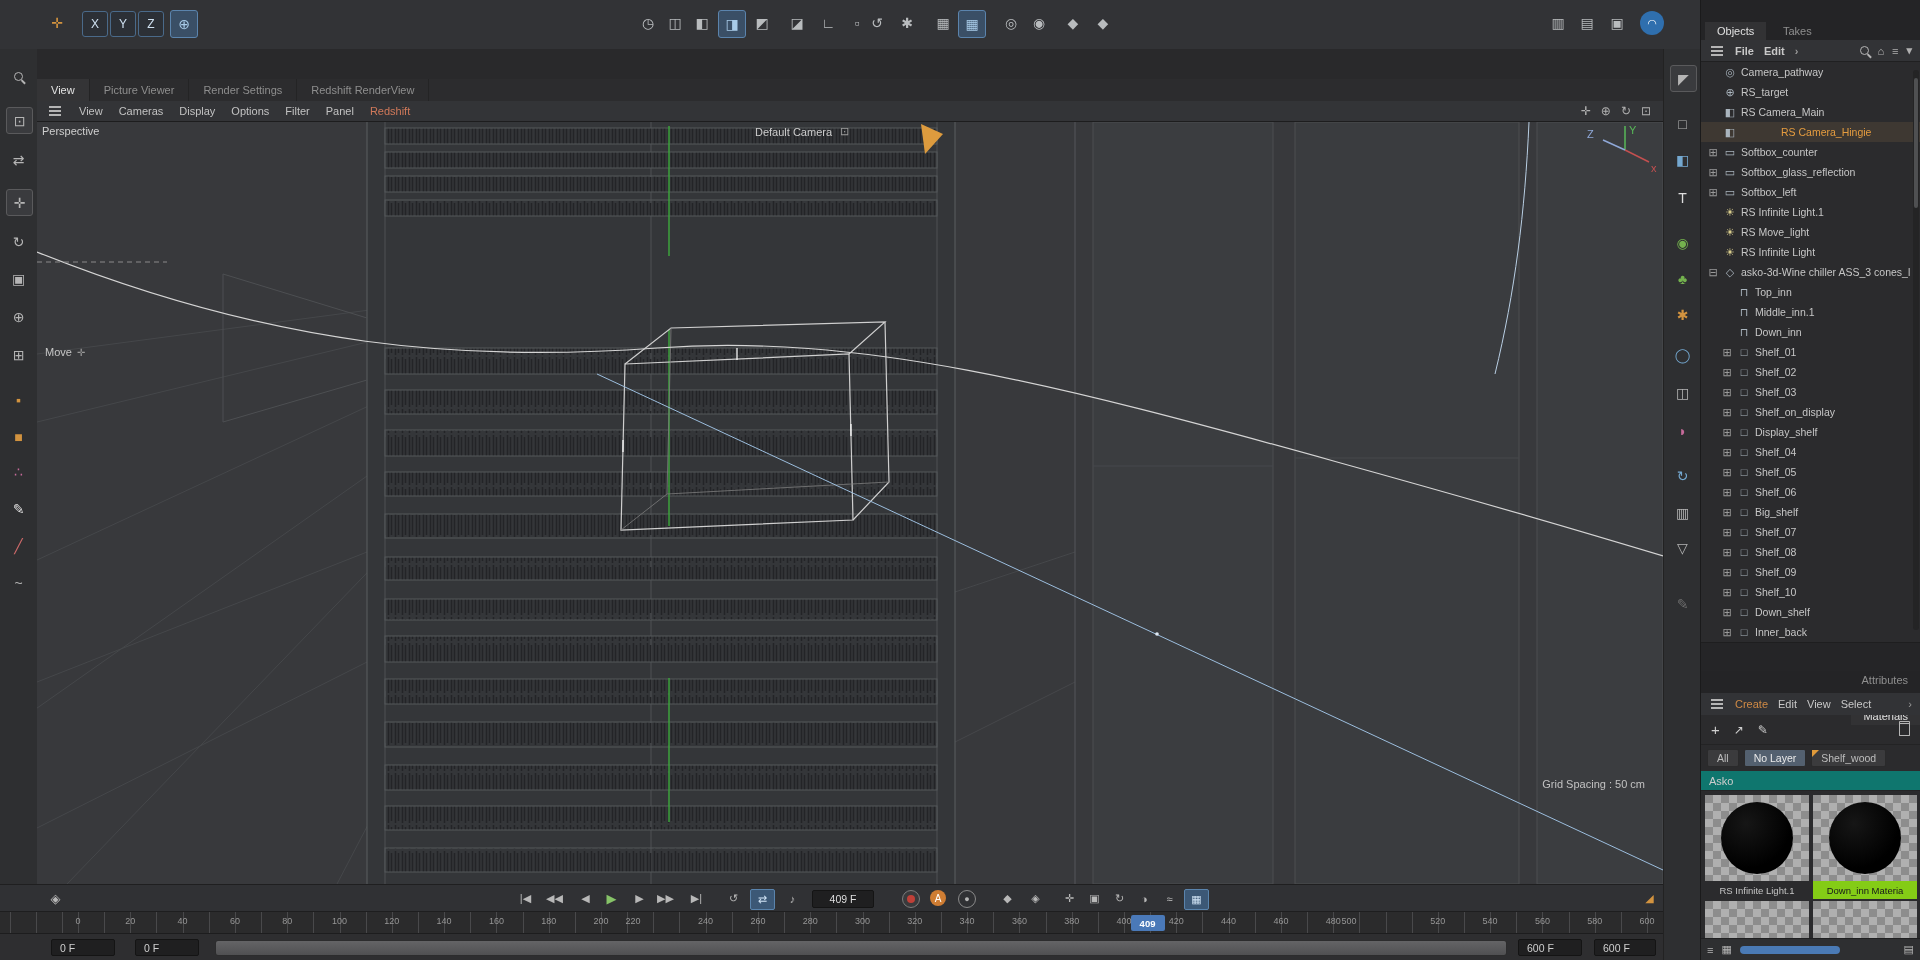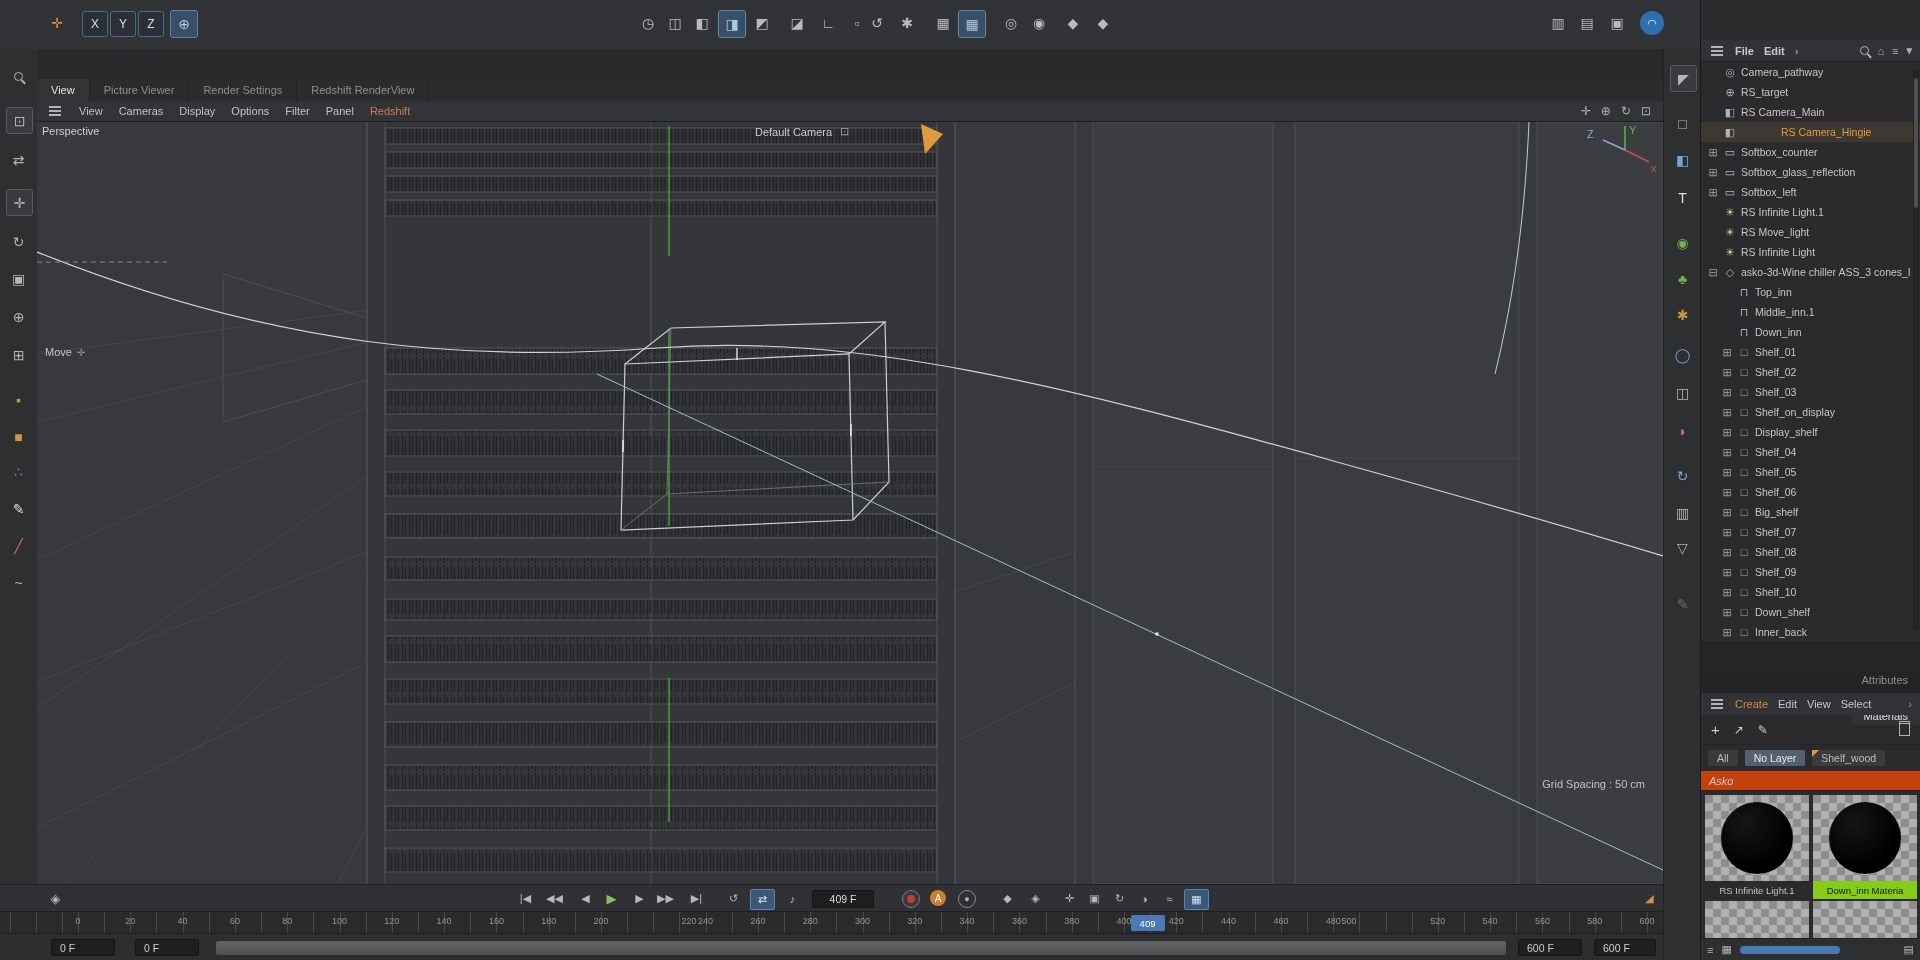--- a/index.html
+++ b/index.html
@@ -78,22 +78,22 @@
   #mat-menu .create{color:#d08a45;}
   #mat-menu .chev{margin-left:auto;color:#9a9a9a;}
   #mat-tools{position:absolute;left:0;top:715px;width:100%;height:30px;display:flex;align-items:center;gap:14px;
              padding:0 10px;box-sizing:border-box;font-size:15px;color:#cfcfcf;border-bottom:1px solid #232324;}
   #mat-tools .right{margin-left:auto;}
   #mat-filters{position:absolute;left:0;top:745px;width:100%;height:26px;display:flex;align-items:center;gap:5px;
                padding:0 6px;box-sizing:border-box;}
   .fbtn{position:relative;padding:2px 9px;background:#3b3b3d;border:1px solid #2a2a2b;border-radius:2px;color:#bdbdbd;font-size:10.5px;}
   .fbtn.sel{background:#53606f;color:#eaeaea;}
   .fbtn .corner{position:absolute;left:0;top:0;width:0;height:0;border-top:7px solid #e09a3a;border-right:7px solid transparent;}
-  #mat-group{position:absolute;left:0;top:771px;width:100%;height:20px;background:#c2410c;display:flex;align-items:center;
-             padding:0 8px;box-sizing:border-box;color:#cdcdcd;border-bottom:1px solid #242425;font-style:italic;}
+  #mat-group{position:absolute;left:0;top:771px;width:100%;height:20px;background:#0f766e;display:flex;align-items:center;
+             padding:0 8px;box-sizing:border-box;color:#cdcdcd;border-bottom:1px solid #242425;}
   #mat-thumbs{position:absolute;left:4px;top:795px;width:212px;height:86px;display:flex;gap:4px;}
   .thumb{width:104px;height:86px;position:relative;
          background:repeating-conic-gradient(#b0b0b0 0% 25%, #8d8d8d 0% 50%);background-size:16px 16px;}
   .sphere{position:absolute;left:50%;top:50%;width:72px;height:72px;transform:translate(-50%,-50%);border-radius:50%;
           background:radial-gradient(circle at 35% 30%, #161616, #000 65%);}
   #mat-labels{position:absolute;left:4px;top:881px;width:212px;height:18px;display:flex;gap:4px;}
   .mlabel{width:104px;height:18px;display:flex;align-items:center;justify-content:center;font-size:9.5px;color:#c4c4c4;
           white-space:nowrap;overflow:hidden;}
   .mlabel.sel{background:#84cc16;color:#16181b;}
   #mat-thumbs2{position:absolute;left:4px;top:901px;width:212px;height:37px;display:flex;gap:4px;overflow:hidden;}
@@ -114,21 +114,21 @@
   #record-btn{border:1px solid #7c7c7c;background:#3a3a3c;}
   #record-btn i{width:8px;height:8px;border-radius:50%;background:#c04038;}
   #autokey-btn{background:#cf7d33;color:#fff;font-size:10px;}
   #keyring-btn{border:1px solid #8a8a8a;color:#b5b5b5;font-size:9px;background:transparent;}
 
   #ruler-row{left:0;top:911px;width:1663px;height:22px;background:#2b2b2c;border-top:1px solid #1e1e1f;
              background-image:repeating-linear-gradient(90deg,#49494b 0 1px,transparent 1px 26.15px);
              background-position:78px 0;}
   .tick{position:absolute;top:4px;transform:translateX(-50%);color:#969696;font-size:9px;}
   #playhead{position:absolute;top:3px;width:34px;height:16px;background:#4a79b8;border-radius:2px;color:#fff;
-            display:flex;align-items:center;justify-content:center;font-size:9.5px;}
+            display:flex;align-items:center;justify-content:center;font-size:9.5px;font-weight:bold;}
 
   #status-row{left:0;top:933px;width:1663px;height:27px;background:#2e2e30;border-top:1px solid #1d1d1e;}
   .ffield{position:absolute;top:5px;height:17px;background:#1f1f20;border:1px solid #141414;border-radius:2px;
           color:#cfcfcf;display:flex;align-items:center;padding:0 8px;box-sizing:border-box;font-size:10.5px;}
   #range-track{position:absolute;left:215px;top:6px;width:1290px;height:14px;border-radius:3px;
                background:linear-gradient(#646466,#505052);border:1px solid #2c2c2d;}
 
   
   .hamb{width:12px;height:2px;background:#b5b5b5;box-shadow:0 4px 0 #b5b5b5,0 -4px 0 #b5b5b5;display:inline-block;margin:0 2px;}
   .search-ic{width:7px;height:7px;border:1.5px solid #b5b5b5;border-radius:50%;position:relative;display:inline-block;}
@@ -327,20 +327,24 @@
   <span class="rtool blue" style="top:293px">◯</span>
   <span class="rtool" style="top:331px">◫</span>
   <span class="rtool pink" style="top:369px">◗</span>
   <span class="rtool blue" style="top:414px">↻</span>
   <span class="rtool" style="top:451px">▥</span>
   <span class="rtool" style="top:486px">▽</span>
   <span class="rtool" style="top:542px;color:#6e6e6e">✎</span>
 </div>
 
 <div id="right-panel" class="abs">
+  <div id="obj-tabs">
+    <span class="ptab active" style="left:4px">Objects</span>
+    <span class="ptab" style="left:70px">Takes</span>
+  </div>
   <div id="obj-menu">
     <span class="hamb"></span>
     <span>File</span>
     <span>Edit</span>
     <span style="color:#9a9a9a">›</span>
     <span class="right">
       <span class="search-ic"></span>
       <span>⌂</span>
       <span>≡</span>
       <span>▾</span>
@@ -584,21 +588,21 @@
     <span class="tick" style="left: 130.3px;">20</span>
     <span class="tick" style="left: 182.6px;">40</span>
     <span class="tick" style="left: 234.9px;">60</span>
     <span class="tick" style="left: 287.2px;">80</span>
     <span class="tick" style="left: 339.5px;">100</span>
     <span class="tick" style="left: 391.8px;">120</span>
     <span class="tick" style="left: 444.1px;">140</span>
     <span class="tick" style="left: 496.4px;">160</span>
     <span class="tick" style="left: 548.7px;">180</span>
     <span class="tick" style="left: 601px;">200</span>
-    <span class="tick" style="left: 689px;">220</span>
+    <span class="tick" style="left: 633px;">220</span>
     <span class="tick" style="left: 705.6px;">240</span>
     <span class="tick" style="left: 757.9px;">260</span>
     <span class="tick" style="left: 810.2px;">280</span>
     <span class="tick" style="left: 862.5px;">300</span>
     <span class="tick" style="left: 914.8px;">320</span>
     <span class="tick" style="left: 967.1px;">340</span>
     <span class="tick" style="left: 1019.4px;">360</span>
     <span class="tick" style="left: 1071.7px;">380</span>
     <span class="tick" style="left: 1124px;">400</span>
     <span class="tick" style="left: 1176.3px;">420</span>

